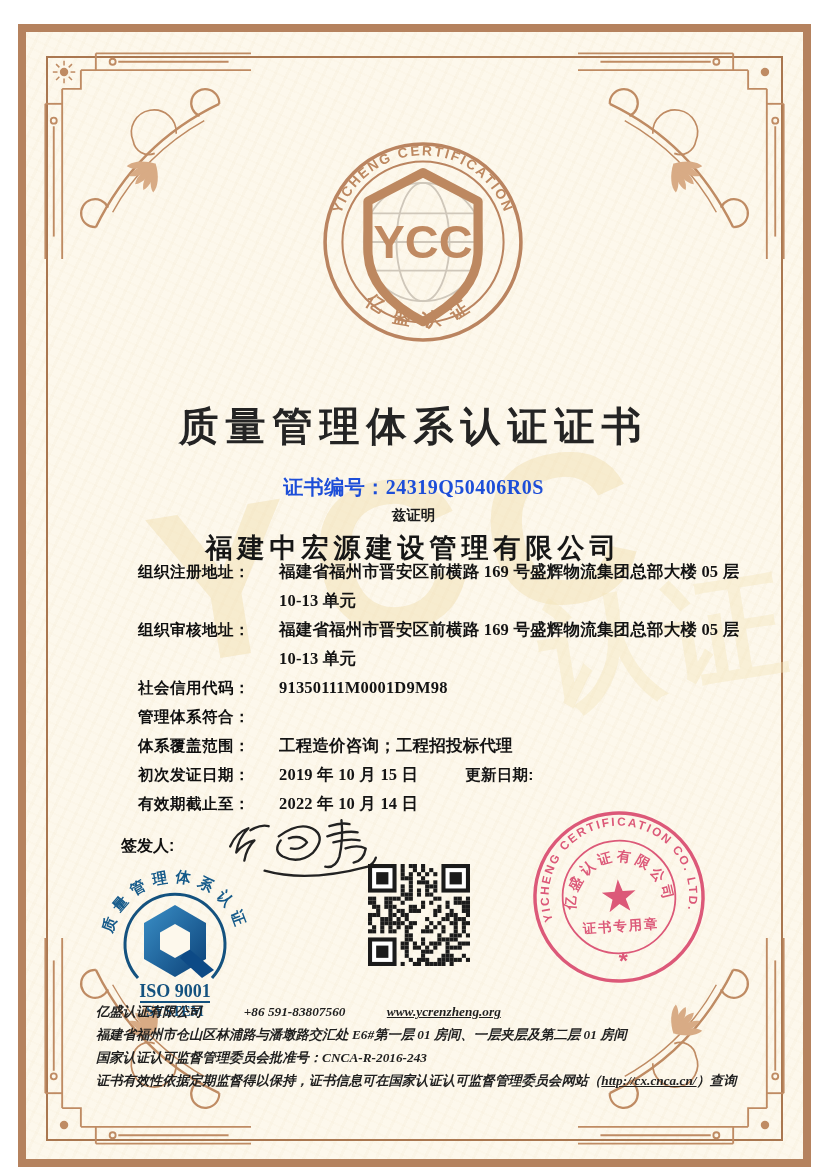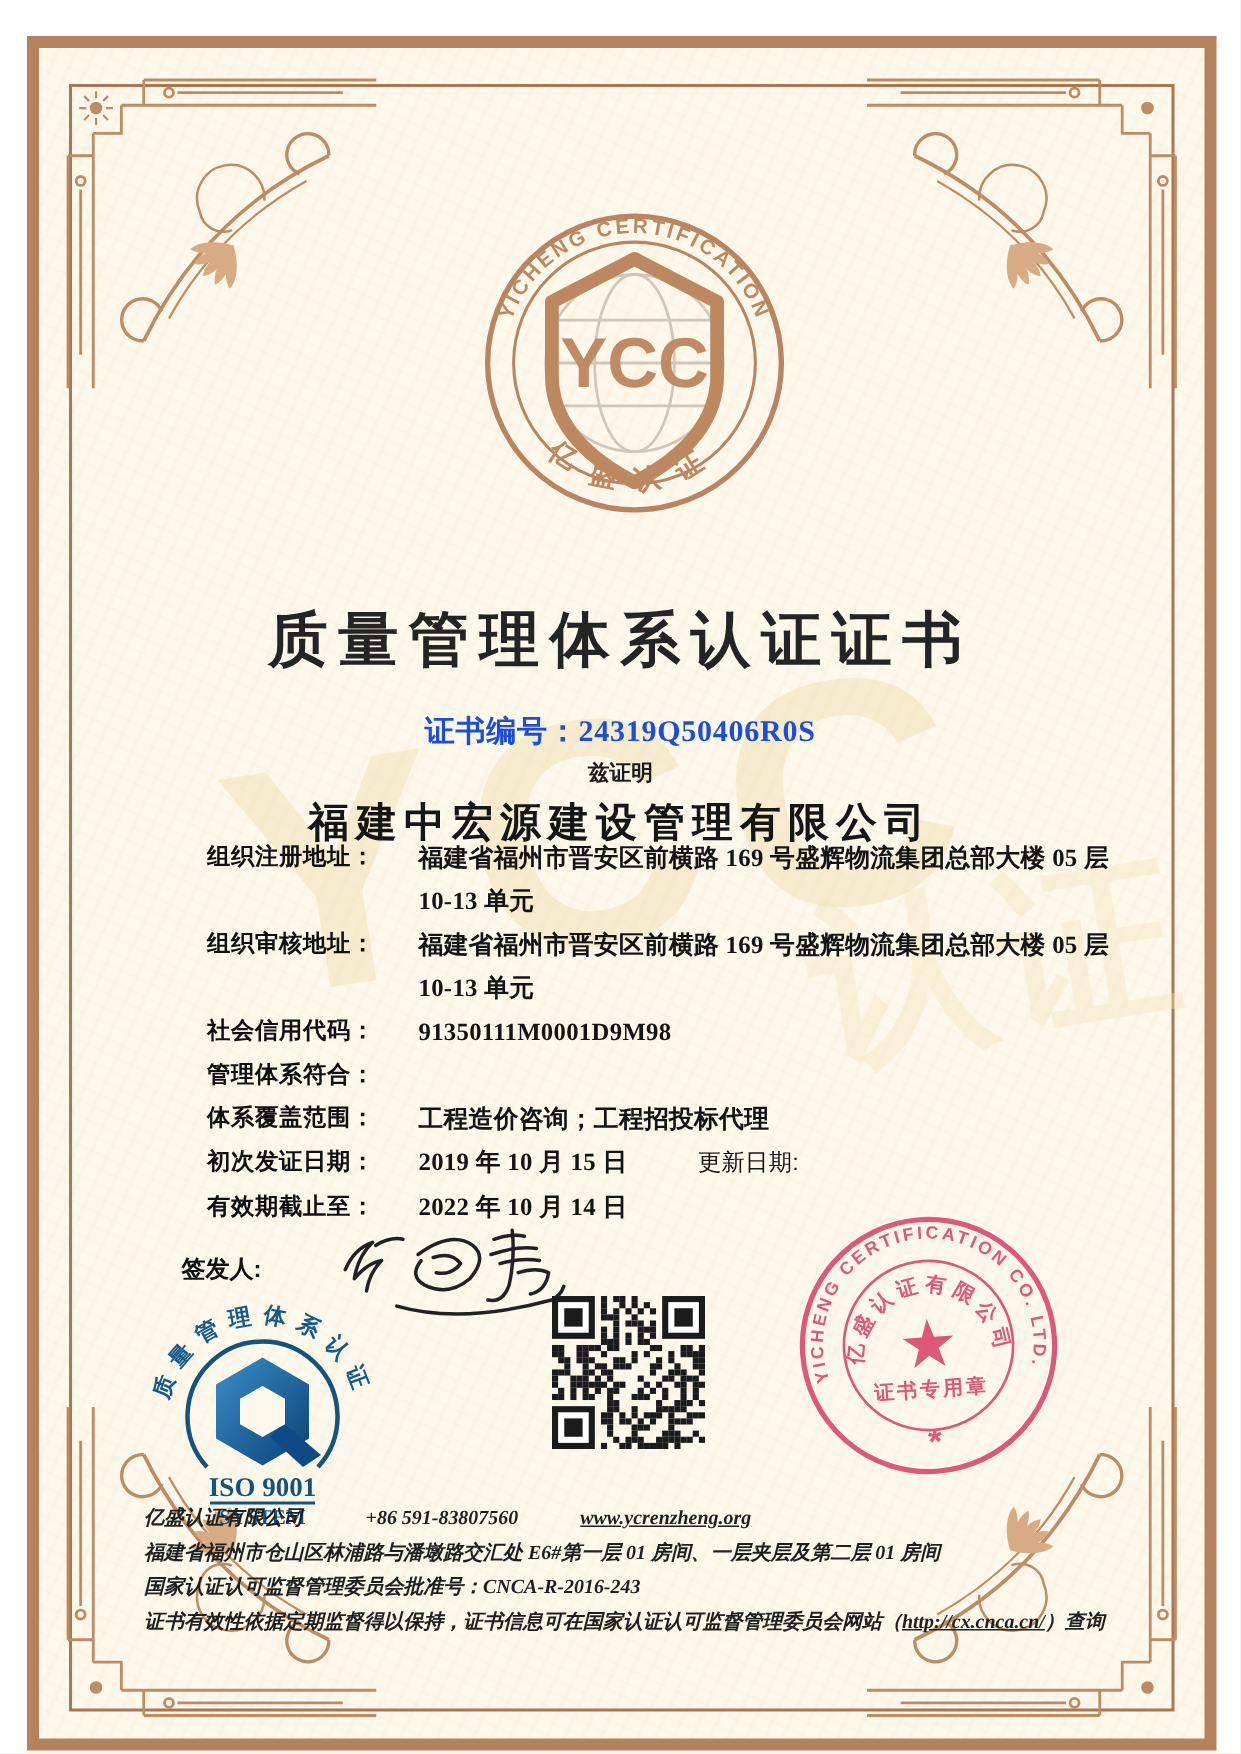--- a/index.html
+++ b/index.html
@@ -26,21 +26,21 @@
   .centered{left:0;width:100%;text-align:center;margin-top:25px;}
   .title{top:374px;font-size:40px;font-weight:800;letter-spacing:7px;color:#242424;}
   .certno{top:449px;font-family:"Liberation Serif",serif;font-size:20px;font-weight:700;color:#1d4ed8;letter-spacing:.5px;}
   .attest{top:481px;font-family:"Liberation Serif",serif;font-size:14.5px;font-weight:700;color:#1c1c1c;}
   .company{top:505px;font-family:"Liberation Serif",serif;font-size:27px;font-weight:800;letter-spacing:5px;color:#161616;}
   .fields{top:557px;left:138px;right:86px;}
   .frow{display:flex;align-items:flex-start;}
   .flabel{flex:0 0 141px;font-weight:700;font-size:15.5px;line-height:29px;color:#101010;letter-spacing:.5px;}
   .fvalue{flex:1;font-family:"Liberation Serif",serif;font-weight:700;font-size:16.5px;line-height:29px;color:#141414;letter-spacing:.2px;}
   .fdate{display:inline-block;min-width:178px;}
-  .fextra{display:inline-block;font-family:"Liberation Sans",sans-serif;font-weight:400;font-size:15.5px;margin-left:4px;}
+  .fextra{display:inline-block;font-family:"Liberation Sans",sans-serif;font-weight:700;font-size:15.5px;margin-left:4px;}
   .issuer{top:836px;left:121px;font-weight:700;font-size:16px;color:#101010;}
   .signature{left:216px;top:808px;width:172px;height:86px;}
   .isobadge{left:90px;top:856px;width:170px;height:162px;}
   .qr{left:368px;top:864px;width:102px;height:102px;}
   .stamp{left:530px;top:808px;width:178px;height:178px;transform:rotate(-4deg);opacity:.9;}
   .footer{top:1000px;left:96px;right:56px;font-family:"Liberation Serif",serif;font-style:italic;
           font-weight:700;font-size:13.3px;line-height:23px;color:#1f1f1f;}
   .footer .seg{margin-right:38px;}
   .flink{text-decoration:underline;color:#1f1f1f;cursor:pointer;}
 </style>

